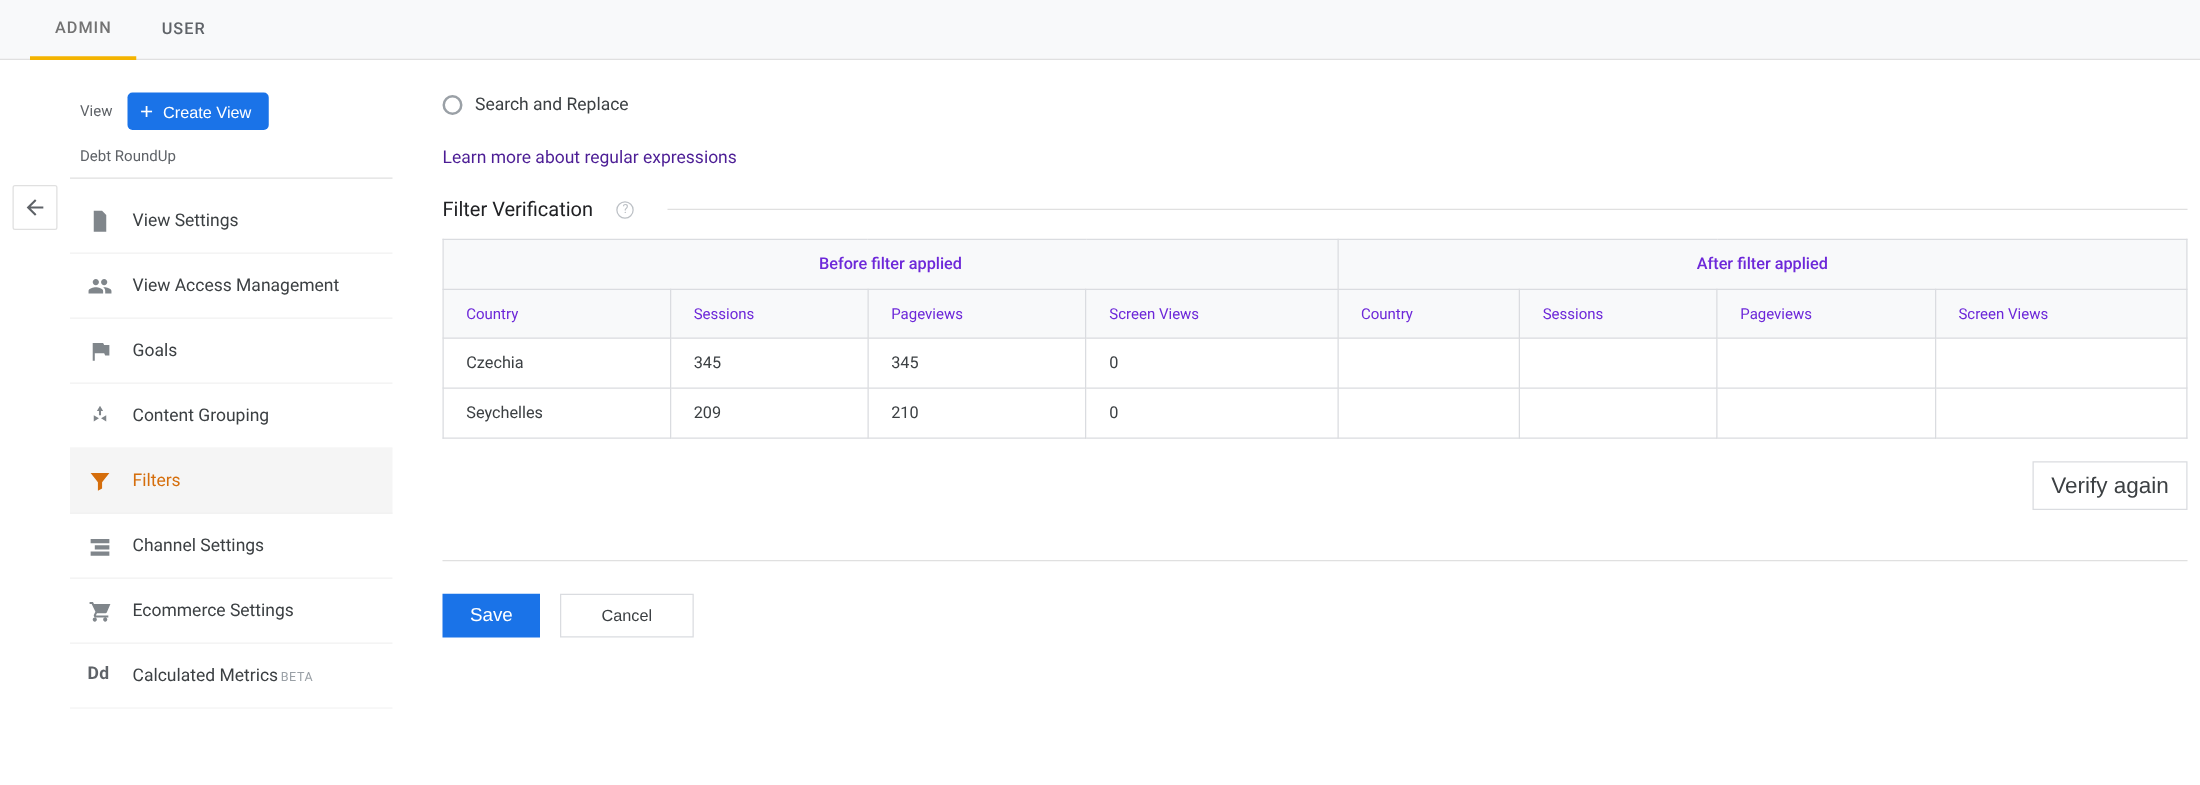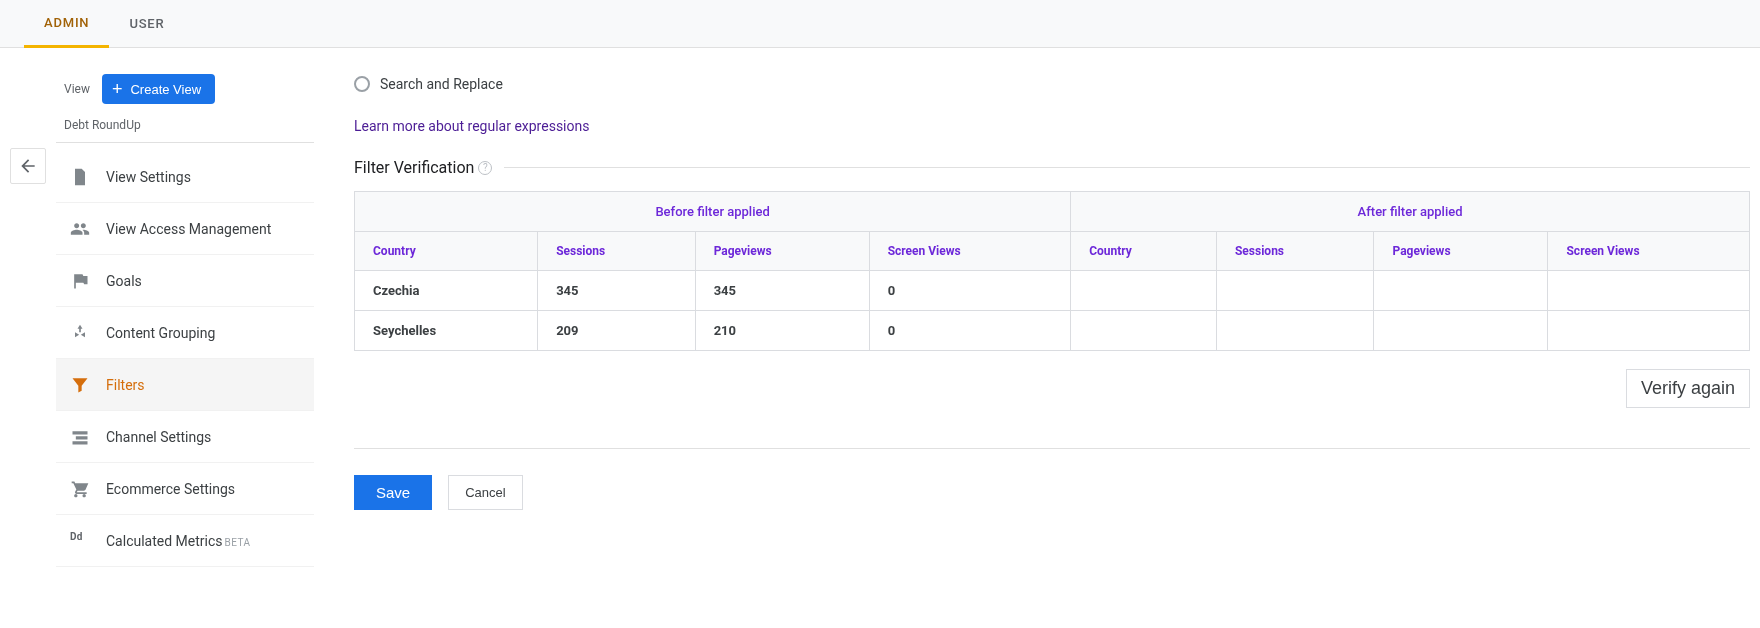--- a/index.html
+++ b/index.html
@@ -21,21 +21,21 @@
   .tab {
     height: 48px;
     line-height: 48px;
     padding: 0 20px;
     font-weight: 500;
     letter-spacing: .8px;
     color: #5f6368;
     cursor: pointer;
   }
   .tab.active {
-    color: #a16207;
+    color: #737373;
     border-bottom: 3px solid #f4b400;
     height: 48px;
     line-height: 45px;
   }
   .main {
     display: flex;
   }
   .backcol {
     width: 56px;
     padding-top: 100px;
@@ -91,38 +91,38 @@
   }
   .radio .circle {
     width: 16px; height: 16px; border: 2px solid #9aa0a6; border-radius: 50%;
   }
   .radio .txt { font-size: 14px; color: #3c4043; }
   .learn {
     display: inline-block; margin-top: 18px; color: #4c1d95; font-size: 14px;
     cursor: pointer;
   }
   .section-title {
-    display: flex; align-items: center; gap: 4px; margin-top: 24px;
+    display: flex; align-items: center; gap: 19px; margin-top: 24px;
   }
   .section-title h3 { font-size: 16px; font-weight: 400; color: #202124; }
   .help {
     width: 14px; height: 14px; border: 1px solid #bdc1c6; border-radius: 50%;
     color: #bdc1c6; font-size: 10px; display: flex; align-items: center; justify-content: center;
     cursor: pointer;
   }
   .hr {
     flex: 1; height: 1px; background: #e0e0e0; margin-left: 8px;
   }
   table.grid {
     width: 100%; border-collapse: collapse; margin-top: 14px;
     border: 1px solid #dadce0; font-size: 13px;
   }
   table.grid th, table.grid td {
     border: 1px solid #dadce0; padding: 12px 18px; text-align: left;
-    color: #3c4043; font-weight: 700;
+    color: #3c4043; font-weight: 400;
   }
   table.grid thead th {
     background: #f8f9fa; color: #6d28d9; font-size: 12px;
   }
   table.grid .grouphdr th {
     text-align: center; font-weight: 500; font-size: 13px;
   }
   .verifyrow {
     display: flex; justify-content: flex-end; margin-top: 18px;
   }
@@ -133,23 +133,23 @@
   .actions {
     margin-top: 40px; padding-top: 26px; border-top: 1px solid #e0e0e0;
     display: flex; gap: 16px;
   }
   .btn-primary {
     background: #1a73e8; color: #fff; border: none;
     padding: 9px 22px; font-weight: 500; cursor: pointer; font-size: 15px;
   }
   .btn-secondary {
     background: #fff; border: 1px solid #dadce0; color: #3c4043;
-    padding: 9px 16px; font-weight: 500; cursor: pointer; font-size: 13px;
-  }
-  .dd-label { font-size: 10px; font-weight: 700; color: #5f6368; letter-spacing: .3px; }
+    padding: 9px 32px; font-weight: 500; cursor: pointer; font-size: 13px;
+  }
+  .dd-label { font-size: 14px; font-weight: 700; color: #5f6368; letter-spacing: .3px; }
 </style>
 </head>
 <body>
 
 <div class="tabbar">
   <div class="tab active">ADMIN</div>
   <div class="tab">USER</div>
 </div>
 
 <div class="main">

